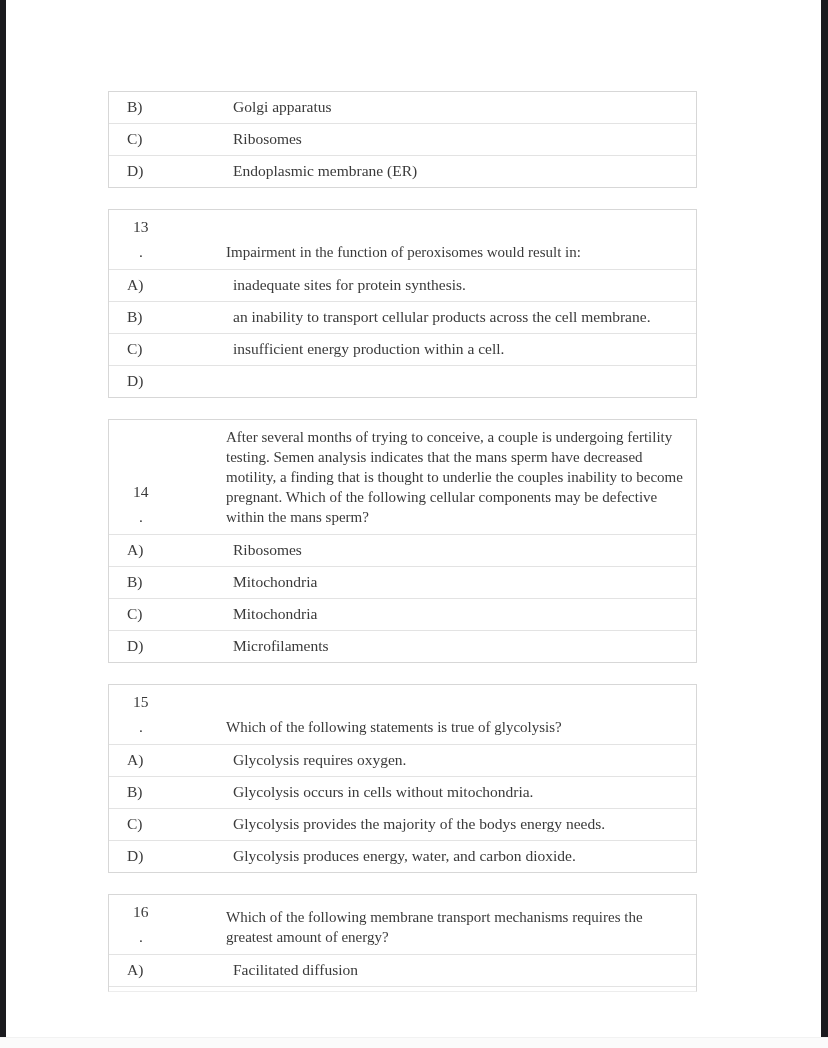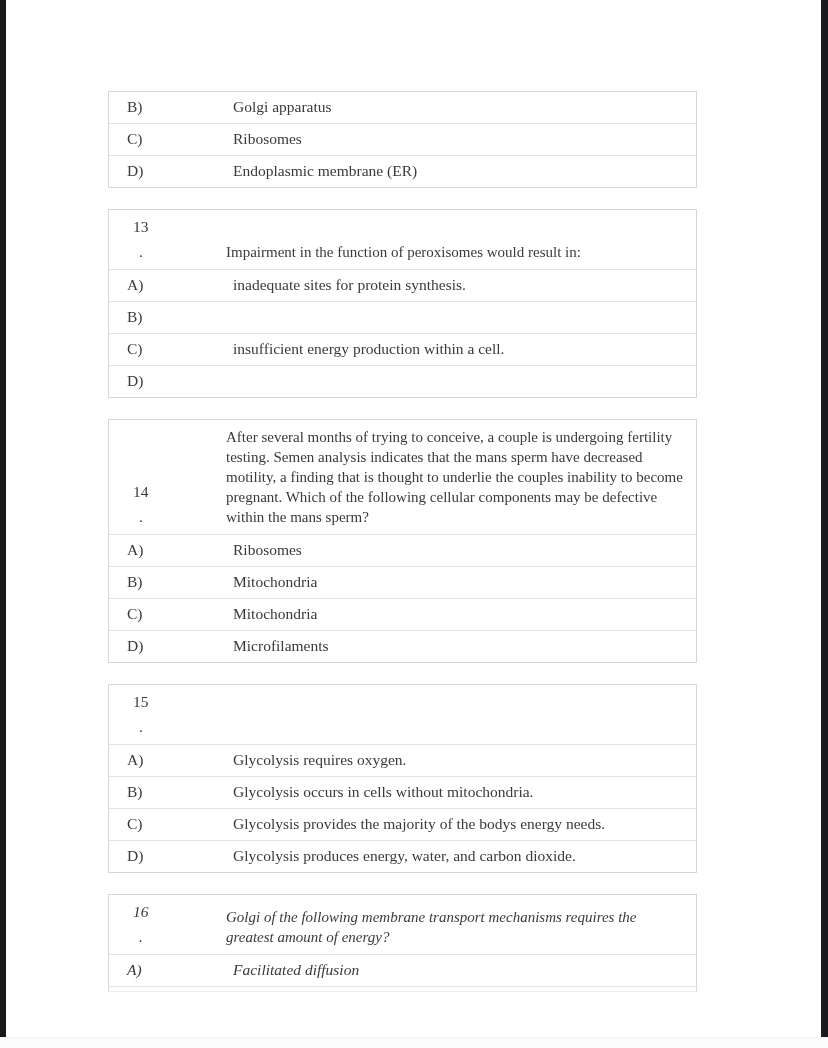--- a/index.html
+++ b/index.html
@@ -26,21 +26,21 @@
     background:var(--bottom);border-top:1px solid #f2f2f2;
   }
   .questions-area{
     position:absolute;left:108px;top:91px;width:589px;
   }
   .qtable{
     border:1px solid var(--border);
     background:var(--paper);
     margin-bottom:21px;
   }
-  .qtable.truncated{border-bottom-color:#ededed;margin-bottom:0;font-style:italic;}
+  .qtable.truncated{border-bottom-color:#ededed;margin-bottom:0;}
   .row{display:flex;align-items:flex-start;}
   .row:not(:first-child){border-top:1px solid var(--divider);}
   .c1{flex:0 0 76px;}
   .c2{flex:1 1 auto;padding-right:10px;margin-left:41px;}
   .qrow{padding:7px 0;align-items:flex-end;}
   .qrow .c1{padding-left:24px;}
   .qnum{font-size:15.5px;line-height:20px;}
   .qdot{font-size:15.5px;line-height:20px;padding-left:6px;margin-top:5px;}
   .qtext{
     font-size:15px;line-height:20px;
@@ -81,20 +81,21 @@
           <div class="qdot">.</div>
         </div>
         <div class="c2 qtext">Impairment in the function of peroxisomes would result in:</div>
       </div>
       <div class="row orow">
         <div class="c1 oletter">A)</div>
         <div class="c2 otext">inadequate sites for protein synthesis.</div>
       </div>
       <div class="row orow">
         <div class="c1 oletter">B)</div>
+        <div class="c2 otext">an inability to transport cellular products across the cell membrane.</div>
       </div>
       <div class="row orow">
         <div class="c1 oletter">C)</div>
         <div class="c2 otext">insufficient energy production within a cell.</div>
       </div>
       <div class="row orow">
         <div class="c1 oletter">D)</div>
       </div>
     </div>
     <div class="qtable">
@@ -125,20 +126,21 @@
         <div class="c1 oletter">D)</div>
         <div class="c2 otext">Microfilaments</div>
       </div>
     </div>
     <div class="qtable">
       <div class="row qrow">
         <div class="c1">
           <div class="qnum">15</div>
           <div class="qdot">.</div>
         </div>
+        <div class="c2 qtext">Which of the following statements is true of glycolysis?</div>
       </div>
       <div class="row orow">
         <div class="c1 oletter">A)</div>
         <div class="c2 otext">Glycolysis requires oxygen.</div>
       </div>
       <div class="row orow">
         <div class="c1 oletter">B)</div>
         <div class="c2 otext">Glycolysis occurs in cells without mitochondria.</div>
       </div>
       <div class="row orow">
@@ -149,21 +151,21 @@
         <div class="c1 oletter">D)</div>
         <div class="c2 otext">Glycolysis produces energy, water, and carbon dioxide.</div>
       </div>
     </div>
     <div class="qtable truncated">
       <div class="row qrow">
         <div class="c1">
           <div class="qnum">16</div>
           <div class="qdot">.</div>
         </div>
-        <div class="c2 qtext">Golgi of the following membrane transport mechanisms requires the
+        <div class="c2 qtext">Which of the following membrane transport mechanisms requires the
 greatest amount of energy?</div>
       </div>
       <div class="row orow">
         <div class="c1 oletter">A)</div>
         <div class="c2 otext">Facilitated diffusion</div>
       </div>
       <div class="cutrow"></div>
     </div>
   </div>
 

